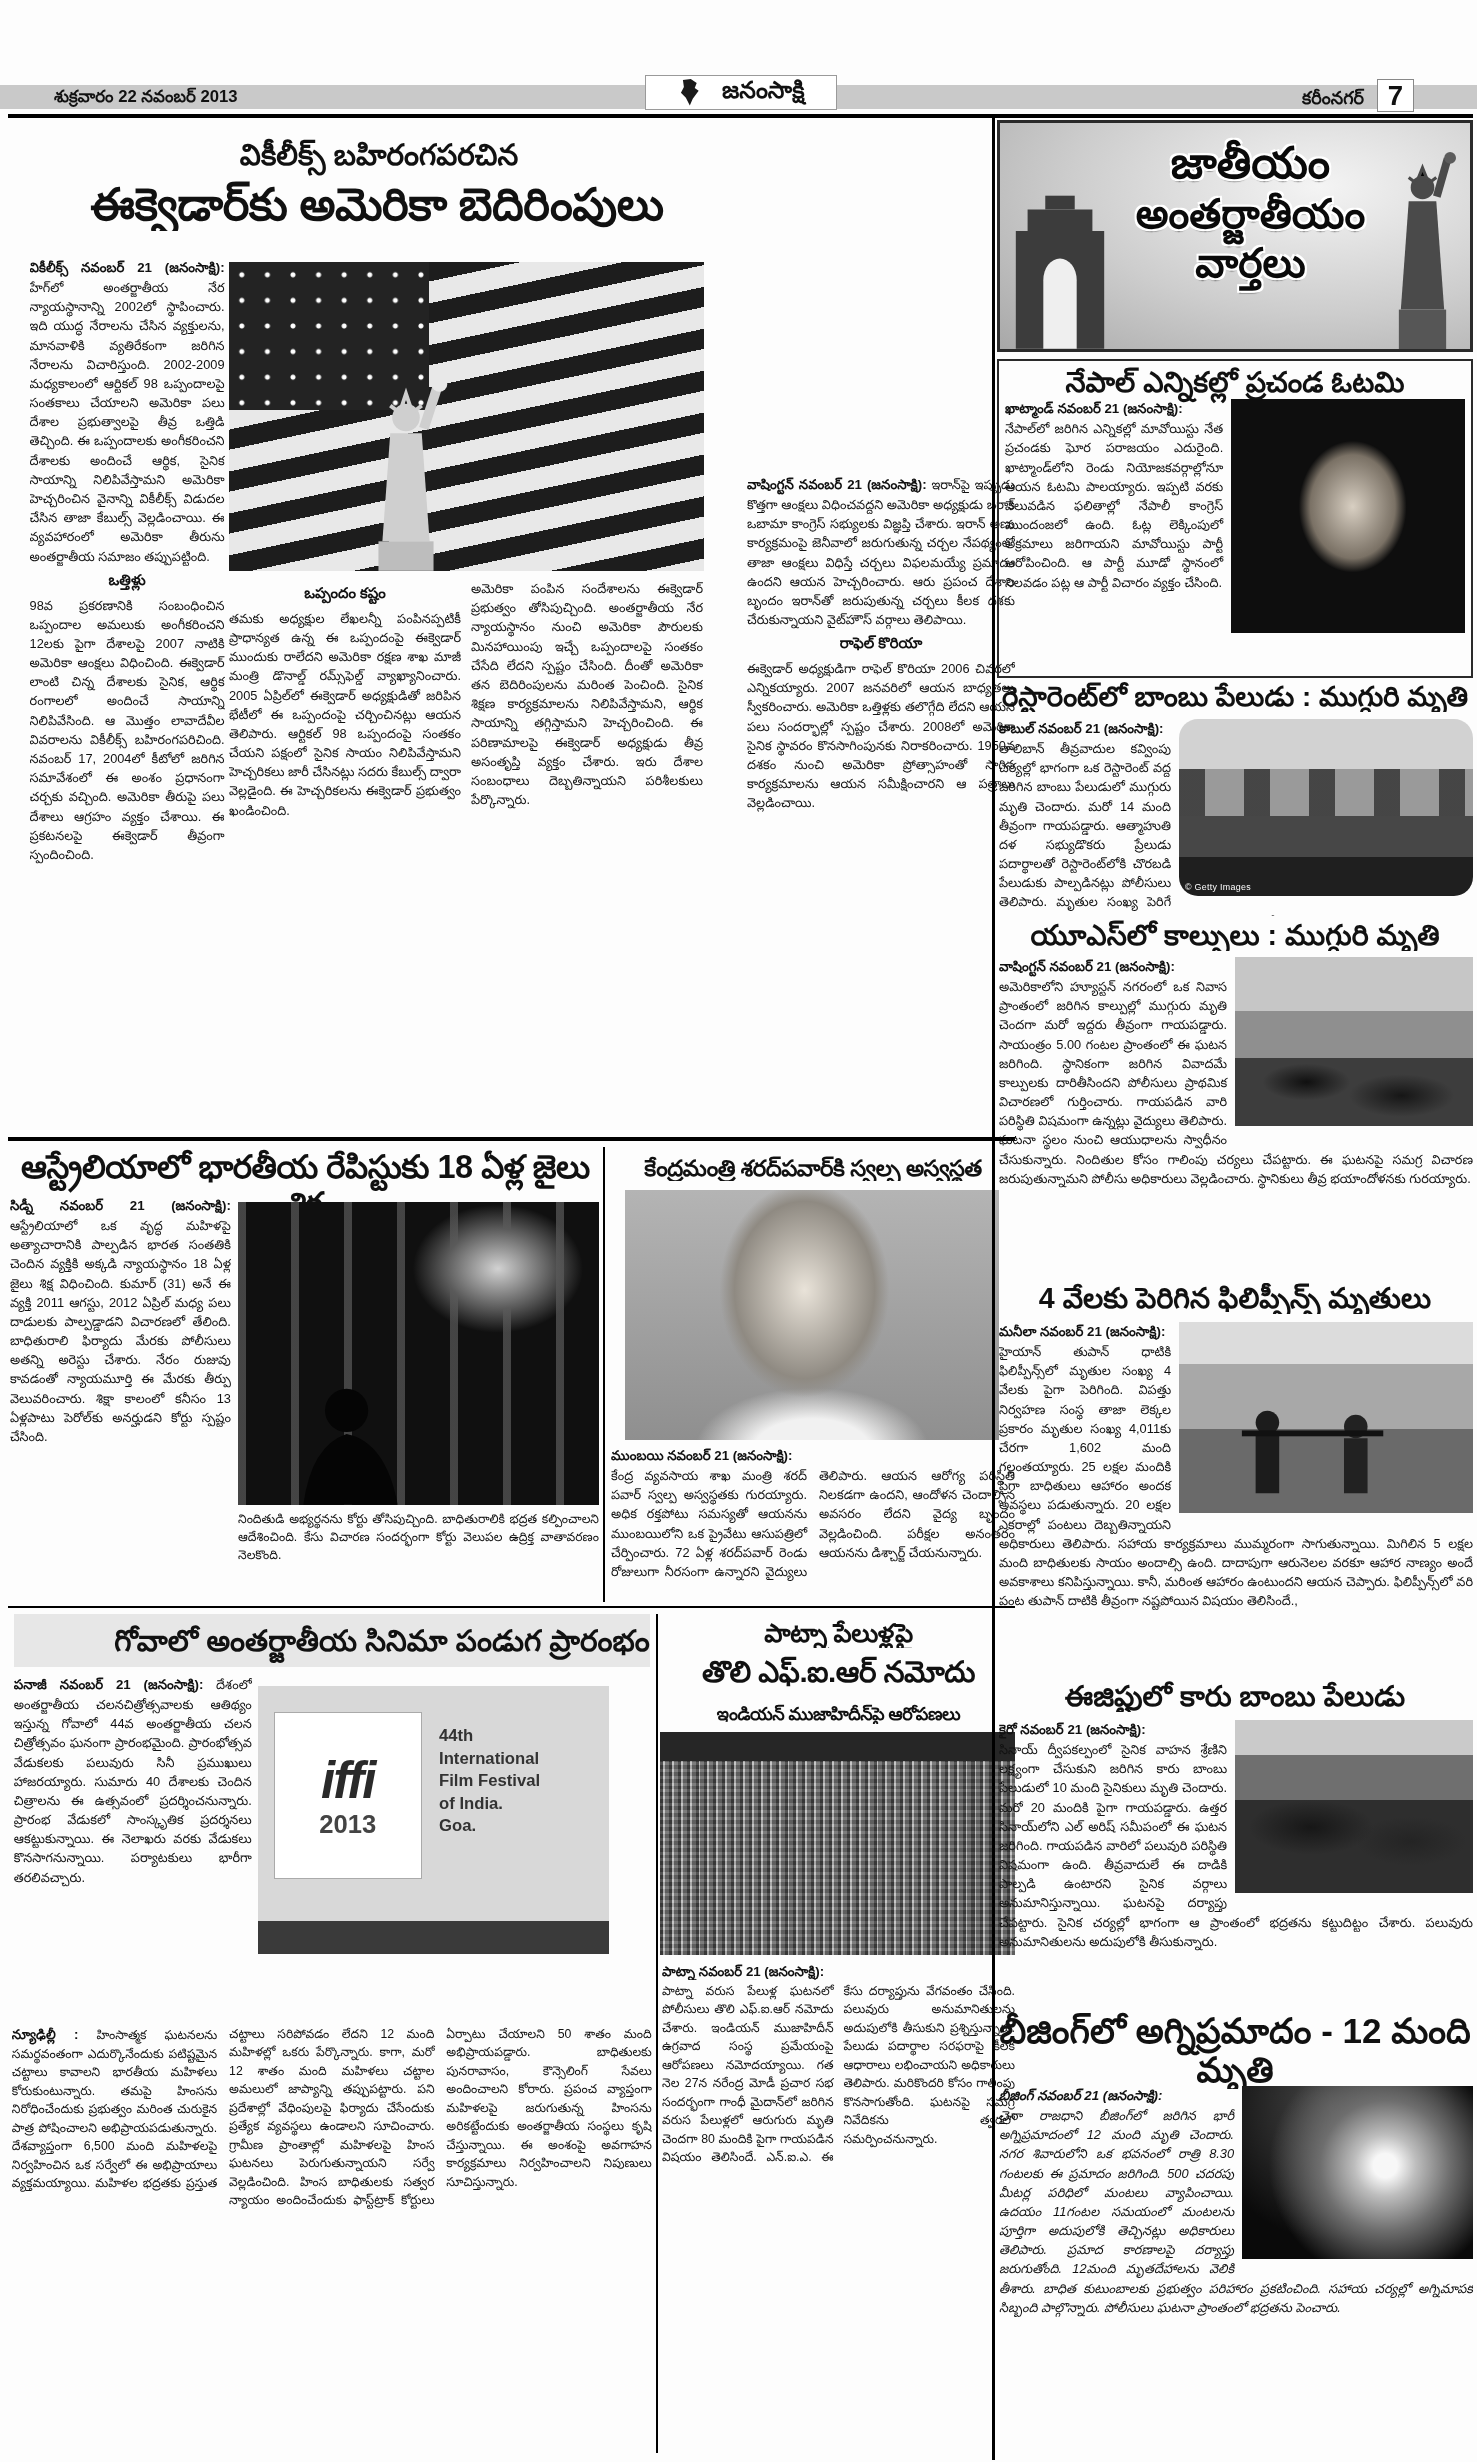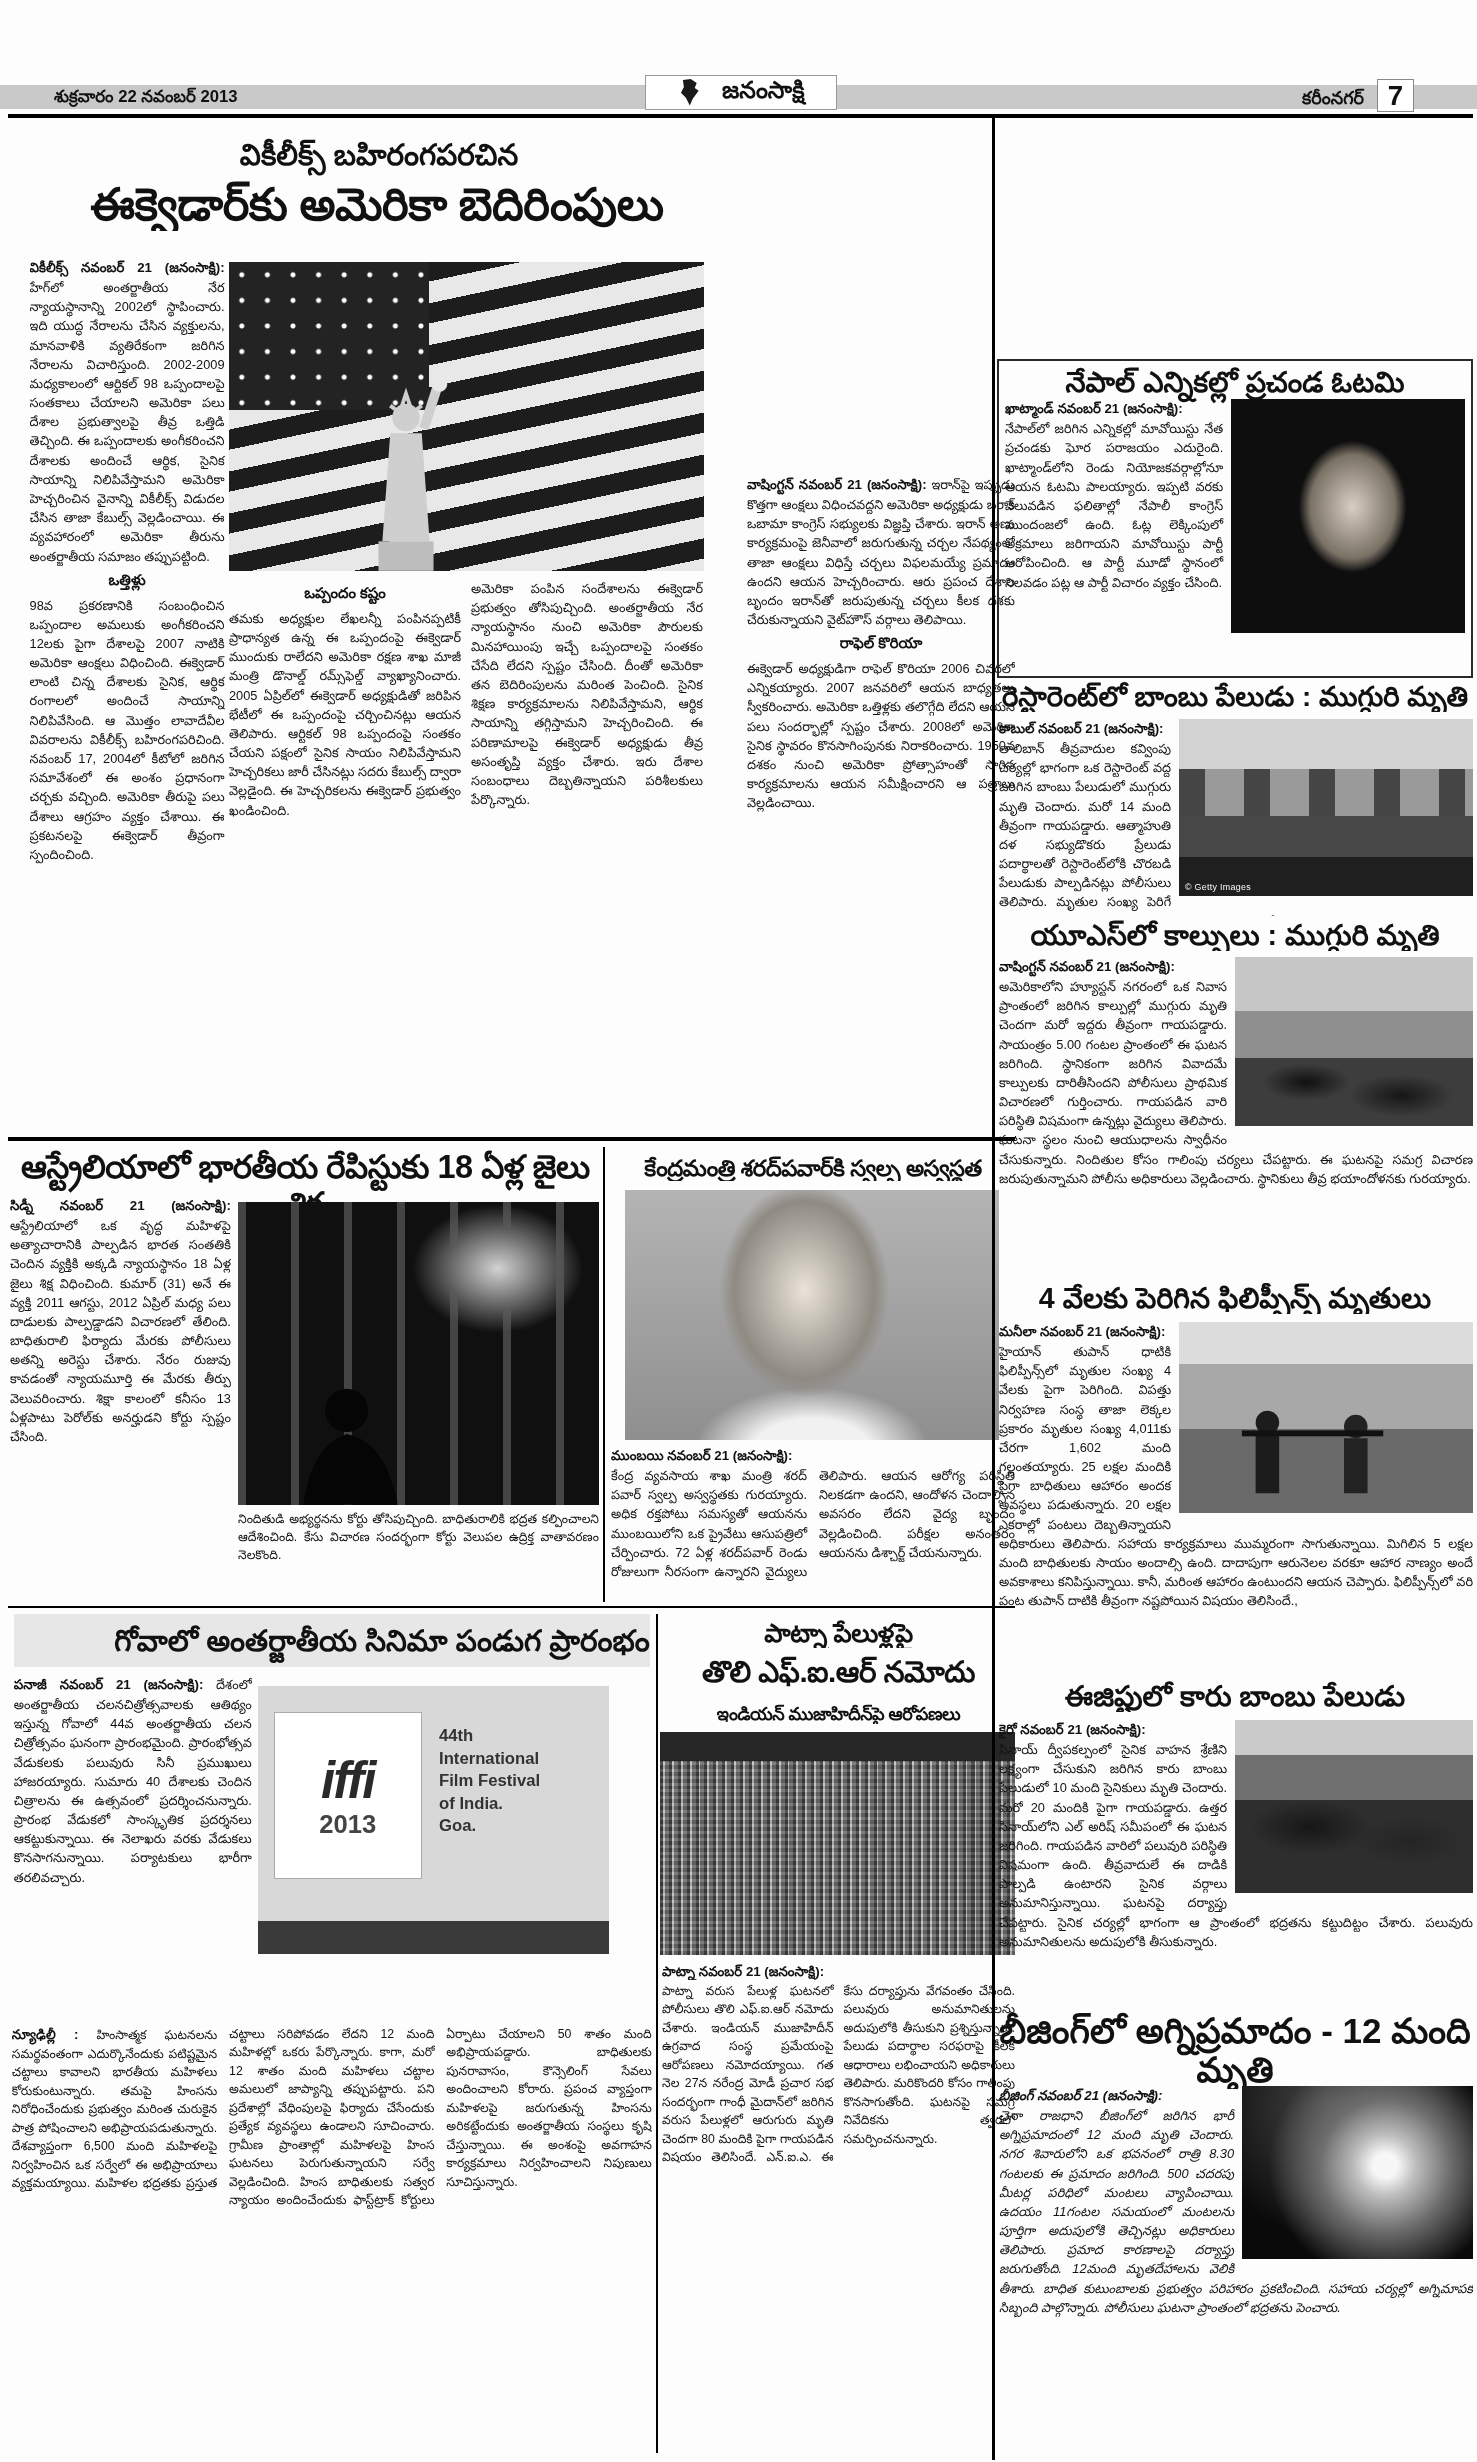--- a/index.html
+++ b/index.html
@@ -62,21 +62,21 @@
     line-height:1.35; white-space:pre-line; }
   .iffi-bar { position:absolute; left:0; bottom:0; width:100%; height:33px; background:#3a3a3a; }
   .ph-crowd { background-color:#8a8a8a;
     background-image:
       linear-gradient(#262626 0 13%, rgba(0,0,0,0) 13%),
       repeating-linear-gradient(90deg, rgba(20,20,20,.55) 0 3px, rgba(235,235,235,.5) 3px 4.9px, rgba(90,90,90,.5) 4.9px 8.9px),
       repeating-linear-gradient(0deg, rgba(40,40,40,.4) 0 3.9px, rgba(210,210,210,.3) 3.9px 6.9px); }
   .ph-prachanda { background-color:#0e0e0e;
     background-image: radial-gradient(ellipse 77px 94px at 52% 46%, #d8cfc2, #7a7165 55%, rgba(0,0,0,0) 70%); }
   .ph-restaurant { background:
-      linear-gradient(180deg, #d2d2d2 0 28%, #9a9a9a 28% 55%, #474747 55% 78%, #1f1f1f 78%); }
+      linear-gradient(180deg, #d2d2d2 0 28%, #9a9a9a 28% 55%, #474747 55% 78%, #1f1f1f 78%); border-radius: 19px; }
   .ph-restaurant .win { position:absolute; left:0; top:28%; width:100%; height:27%;
       background:repeating-linear-gradient(90deg, rgba(0,0,0,.55) 0 25.6px, rgba(0,0,0,0) 25.6px 65px); }
   .ph-us { background-color:#8f8f8f;
     background-image:
       linear-gradient(180deg, #c6c6c6 0 32%, rgba(0,0,0,0) 32%),
       radial-gradient(ellipse 61px 25.6px at 30% 74%, #101010, rgba(0,0,0,0) 72%),
       radial-gradient(ellipse 73px 29.6px at 70% 82%, #161616, rgba(0,0,0,0) 72%),
       linear-gradient(180deg, rgba(0,0,0,0) 60%, #3d3d3d 60%); }
   .ph-phil { background:
       linear-gradient(180deg, #dcdcdc 0 22%, #a8a8a8 22% 56%, #6a6a6a 56%); }
@@ -228,20 +228,40 @@
   <div class="colblock" style="left:662px;top:1982px;width:353px;height:471px;column-count:2;column-gap:9.9px;">
     <p class="body" style="font-size:12.3px;">పాట్నా వరుస పేలుళ్ల ఘటనలో పోలీసులు తొలి ఎఫ్.ఐ.ఆర్ నమోదు చేశారు. ఇండియన్ ముజాహిదీన్ ఉగ్రవాద సంస్థ ప్రమేయంపై ఆరోపణలు నమోదయ్యాయి. గత నెల 27న నరేంద్ర మోడీ ప్రచార సభ సందర్భంగా గాంధీ మైదాన్‌లో జరిగిన వరుస పేలుళ్లలో ఆరుగురు మృతి చెందగా 80 మందికి పైగా గాయపడిన విషయం తెలిసిందే. ఎన్.ఐ.ఎ. ఈ కేసు దర్యాప్తును వేగవంతం చేసింది. పలువురు అనుమానితులను అదుపులోకి తీసుకుని ప్రశ్నిస్తున్నారు. పేలుడు పదార్థాల సరఫరాపై కీలక ఆధారాలు లభించాయని అధికారులు తెలిపారు. మరికొందరి కోసం గాలింపు కొనసాగుతోంది. ఘటనపై సమగ్ర నివేదికను త్వరలో సమర్పించనున్నారు.</p>
   </div>
 
   <div class="colblock" style="left:11.8px;top:2025px;width:640px;height:429px;column-count:3;column-gap:11.8px;">
     <p class="body" style="font-size:12.3px;"><span class="byline">న్యూఢిల్లీ :</span> <span>హింసాత్మక ఘటనలను సమర్థవంతంగా ఎదుర్కొనేందుకు పటిష్టమైన చట్టాలు కావాలని భారతీయ మహిళలు కోరుకుంటున్నారు. తమపై హింసను నిరోధించేందుకు ప్రభుత్వం మరింత చురుకైన పాత్ర పోషించాలని అభిప్రాయపడుతున్నారు. దేశవ్యాప్తంగా 6,500 మంది మహిళలపై నిర్వహించిన ఒక సర్వేలో ఈ అభిప్రాయాలు వ్యక్తమయ్యాయి. మహిళల భద్రతకు ప్రస్తుత చట్టాలు సరిపోవడం లేదని 12 మంది మహిళల్లో ఒకరు పేర్కొన్నారు. కాగా, మరో 12 శాతం మంది మహిళలు చట్టాల అమలులో జాప్యాన్ని తప్పుపట్టారు. పని ప్రదేశాల్లో వేధింపులపై ఫిర్యాదు చేసేందుకు ప్రత్యేక వ్యవస్థలు ఉండాలని సూచించారు. గ్రామీణ ప్రాంతాల్లో మహిళలపై హింస ఘటనలు పెరుగుతున్నాయని సర్వే వెల్లడించింది. హింస బాధితులకు సత్వర న్యాయం అందించేందుకు ఫాస్ట్‌ట్రాక్ కోర్టులు ఏర్పాటు చేయాలని 50 శాతం మంది అభిప్రాయపడ్డారు. బాధితులకు పునరావాసం, కౌన్సెలింగ్ సేవలు అందించాలని కోరారు. ప్రపంచ వ్యాప్తంగా మహిళలపై జరుగుతున్న హింసను అరికట్టేందుకు అంతర్జాతీయ సంస్థలు కృషి చేస్తున్నాయి. ఈ అంశంపై అవగాహన కార్యక్రమాలు నిర్వహించాలని నిపుణులు సూచిస్తున్నారు.</span></p>
   </div>
 
   <div class="vrule" style="left:992px;top:114px;width:3px;height:2346px;"></div>
 
+  <div id="banner">
+    <svg class="banner-svg" style="left:5.9px;" width="108" height="177" viewBox="0 0 110 180">
+      <path d="M10 180 V60 h12 V38 h66 v22 h12 v120 z" fill="#3c3c3c"></path>
+      <rect x="40" y="24" width="30" height="14" fill="#3c3c3c"></rect>
+      <path d="M38 180 v-70 a17 22 0 0 1 34 0 v70 z" fill="#efefef"></path>
+    </svg>
+    <svg class="banner-svg" style="right:7.9px;" width="79" height="197" viewBox="0 0 40 100">
+      <circle cx="20" cy="18" r="6" fill="#4a4a4a"></circle>
+      <path d="M20 8 l2 5 h-4 z M13 13 l4 3 M27 13 l-4 3" stroke="#4a4a4a" stroke-width="1.6"></path>
+      <path d="M13 25 h14 l4 55 h-22 z" fill="#4a4a4a"></path>
+      <rect x="28" y="3" width="4" height="20" fill="#4a4a4a" transform="rotate(16 30 13)"></rect>
+      <circle cx="34" cy="3" r="3" fill="#5c5c5c"></circle>
+      <rect x="8" y="80" width="24" height="20" fill="#565656"></rect>
+    </svg>
+    <div id="banner-text">
+      <div class="banner-line bl1">జాతీయం</div>
+      <div class="banner-line bl2">అంతర్జాతీయం</div>
+      <div class="banner-line bl3">వార్తలు</div>
+    </div>
+  </div>
 
   <div id="nepal-box">
     <div class="nh">నేపాల్ ఎన్నికల్లో ప్రచండ ఓటమి</div>
     <div class="photo-inline ph-prachanda" style="width:234px;height:234px;"></div>
     <p class="body"><span class="byline">ఖాట్మాండ్ నవంబర్ 21 (జనంసాక్షి):</span><br>
       <span>నేపాల్‌లో జరిగిన ఎన్నికల్లో మావోయిస్టు నేత ప్రచండకు ఘోర పరాజయం ఎదురైంది. ఖాట్మాండ్‌లోని రెండు నియోజకవర్గాల్లోనూ ఆయన ఓటమి పాలయ్యారు. ఇప్పటి వరకు వెలువడిన ఫలితాల్లో నేపాలీ కాంగ్రెస్ ముందంజలో ఉంది. ఓట్ల లెక్కింపులో అక్రమాలు జరిగాయని మావోయిస్టు పార్టీ ఆరోపించింది. ఆ పార్టీ మూడో స్థానంలో నిలవడం పట్ల ఆ పార్టీ విచారం వ్యక్తం చేసింది.</span></p>
   </div>
 
   <div class="r-headline" style="top:682px;font-size:27.6px;">రెస్టారెంట్‌లో బాంబు పేలుడు : ముగ్గురి మృతి</div>
   <div class="r-body" style="top:719px;height:197px;">

